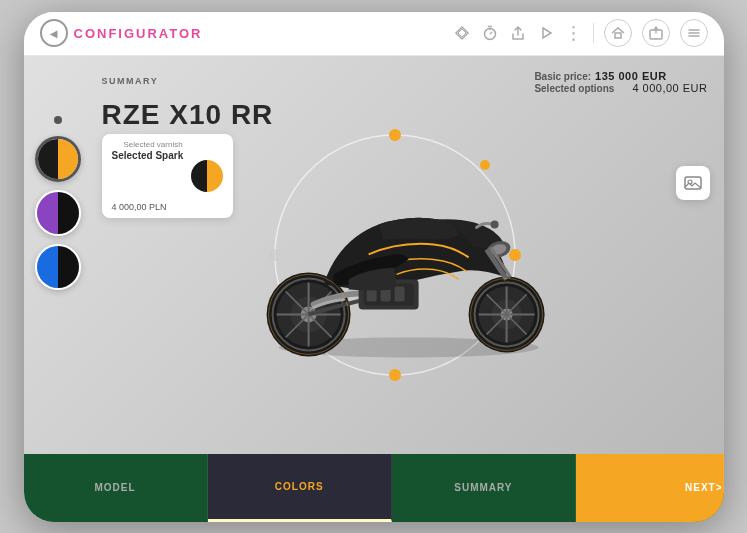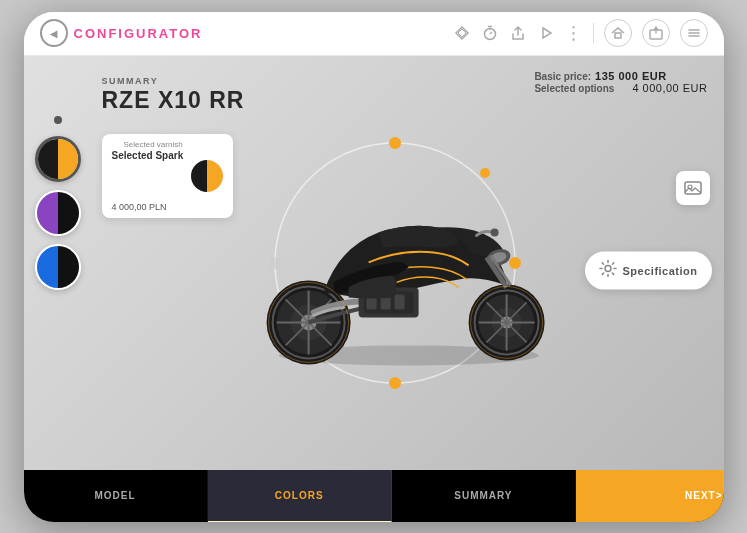--- a/index.html
+++ b/index.html
@@ -178,25 +178,26 @@
 
     .summary-label {
       font-size: 9px;
       font-weight: 600;
       letter-spacing: 1.5px;
       color: #666;
       text-transform: uppercase;
     }
 
     .model-name {
-      font-size: 23px;
+      font-size: 28px;
       font-weight: 900;
       color: #2a2a2a;
       letter-spacing: 1px;
       line-height: 1.1;
+      margin-top: 12px;
     }
 
     .price-info {
       text-align: right;
     }
 
     .price-row {
       display: flex;
       gap: 4px;
       align-items: baseline;
@@ -329,22 +330,22 @@
       justify-content: center;
       box-shadow: 0 2px 8px rgba(0,0,0,0.15);
       cursor: pointer;
       z-index: 10;
       color: #888;
       font-size: 16px;
     }
 
     
     .footer {
-      height: 52px;
-      background: #000000;
+      height: 68px;
+      background: #14532d;
       display: flex;
       flex-shrink: 0;
     }
 
     .footer-tab {
       flex: 1;
       display: flex;
       align-items: center;
       justify-content: center;
       font-size: 10px;
@@ -352,21 +353,21 @@
       letter-spacing: 1px;
       color: #aaa;
       cursor: pointer;
       text-transform: uppercase;
       border-right: 1px solid rgba(255,255,255,0.08);
     }
 
     .footer-tab.active {
       background: #2a2a38;
       color: #f5a623;
-      border-bottom: 1px solid #fef9c3;
+      border-bottom: 3px solid #fef9c3;
     }
 
     .footer-tab.next-btn {
       background: #f5a623;
       color: white;
       font-weight: 900;
       flex: 0.8;
       justify-content: flex-end;
     }
 
@@ -573,29 +574,20 @@
       </div>
 
       <div class="image-icon-btn">
         <svg width="18" height="18" viewBox="0 0 18 18" fill="none">
           <rect x="1" y="3" width="16" height="12" rx="2" stroke="#888" stroke-width="1.5"></rect>
           <circle cx="6" cy="8" r="2" stroke="#888" stroke-width="1.2"></circle>
           <path d="M1 13l4-4 3 3 3-3 6 5" stroke="#888" stroke-width="1.2" fill="none"></path>
         </svg>
       </div>
 
-      <div class="spec-button">
-        <span class="spec-icon">
-          <svg width="18" height="18" viewBox="0 0 18 18" fill="none">
-            <circle cx="9" cy="9" r="3" stroke="#888" stroke-width="1.5"></circle>
-            <path d="M9 1v2M9 15v2M1 9h2M15 9h2M3.2 3.2l1.4 1.4M13.4 13.4l1.4 1.4M3.2 14.8l1.4-1.4M13.4 4.6l1.4-1.4" stroke="#888" stroke-width="1.5" stroke-linecap="round"></path>
-          </svg>
-        </span>
-        <span class="spec-text">Specification</span>
-      </div>
 
     </div>
   </div>
 
   <div class="footer">
     <div class="footer-tab">
       <span>MODEL</span>
     </div>
     <div class="footer-tab active">
       <span>COLORS</span>

